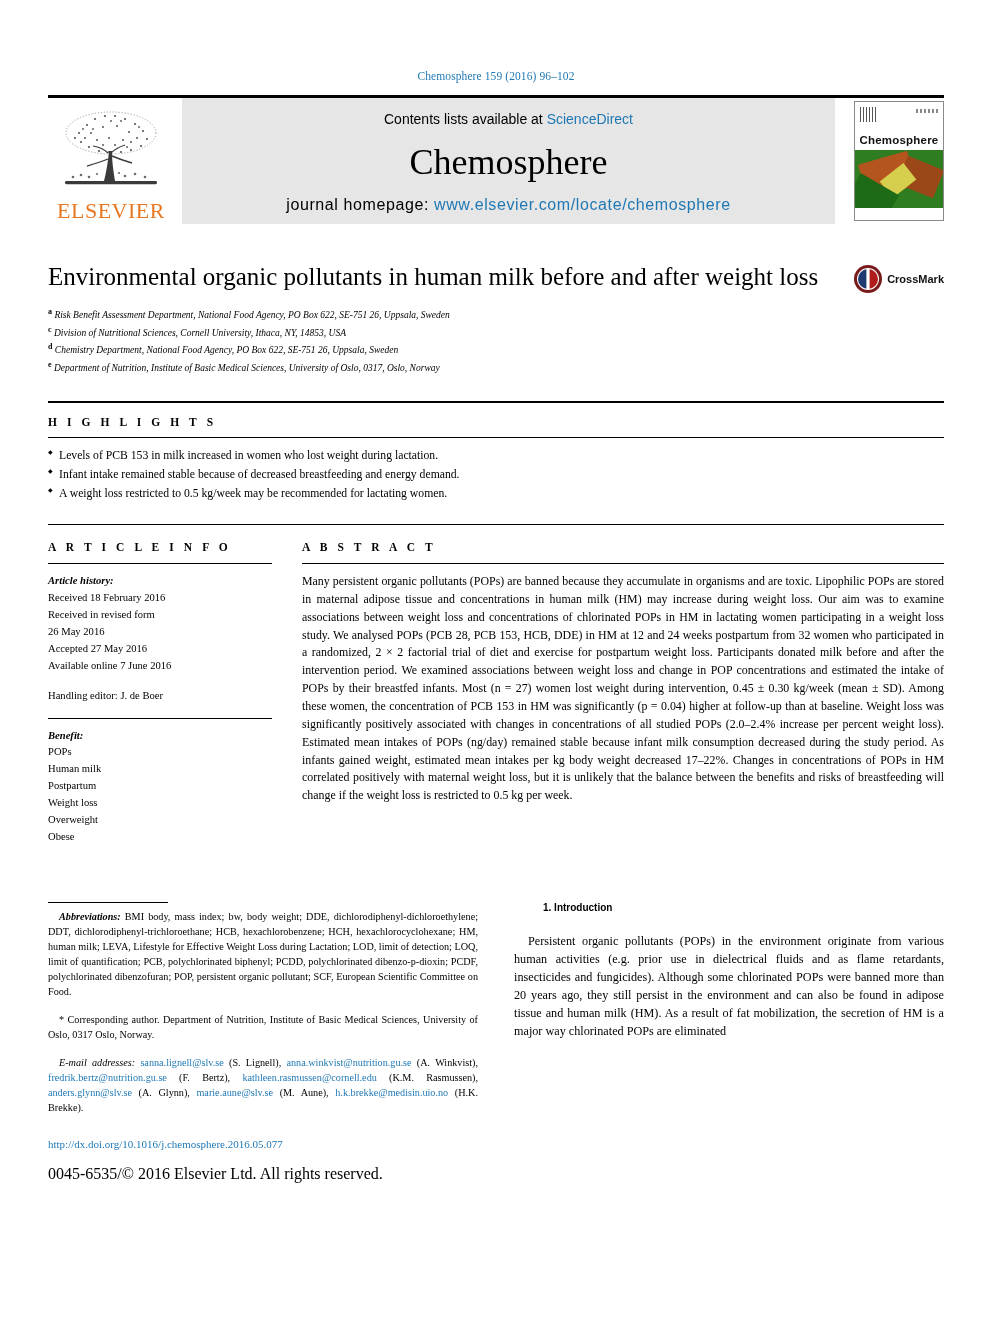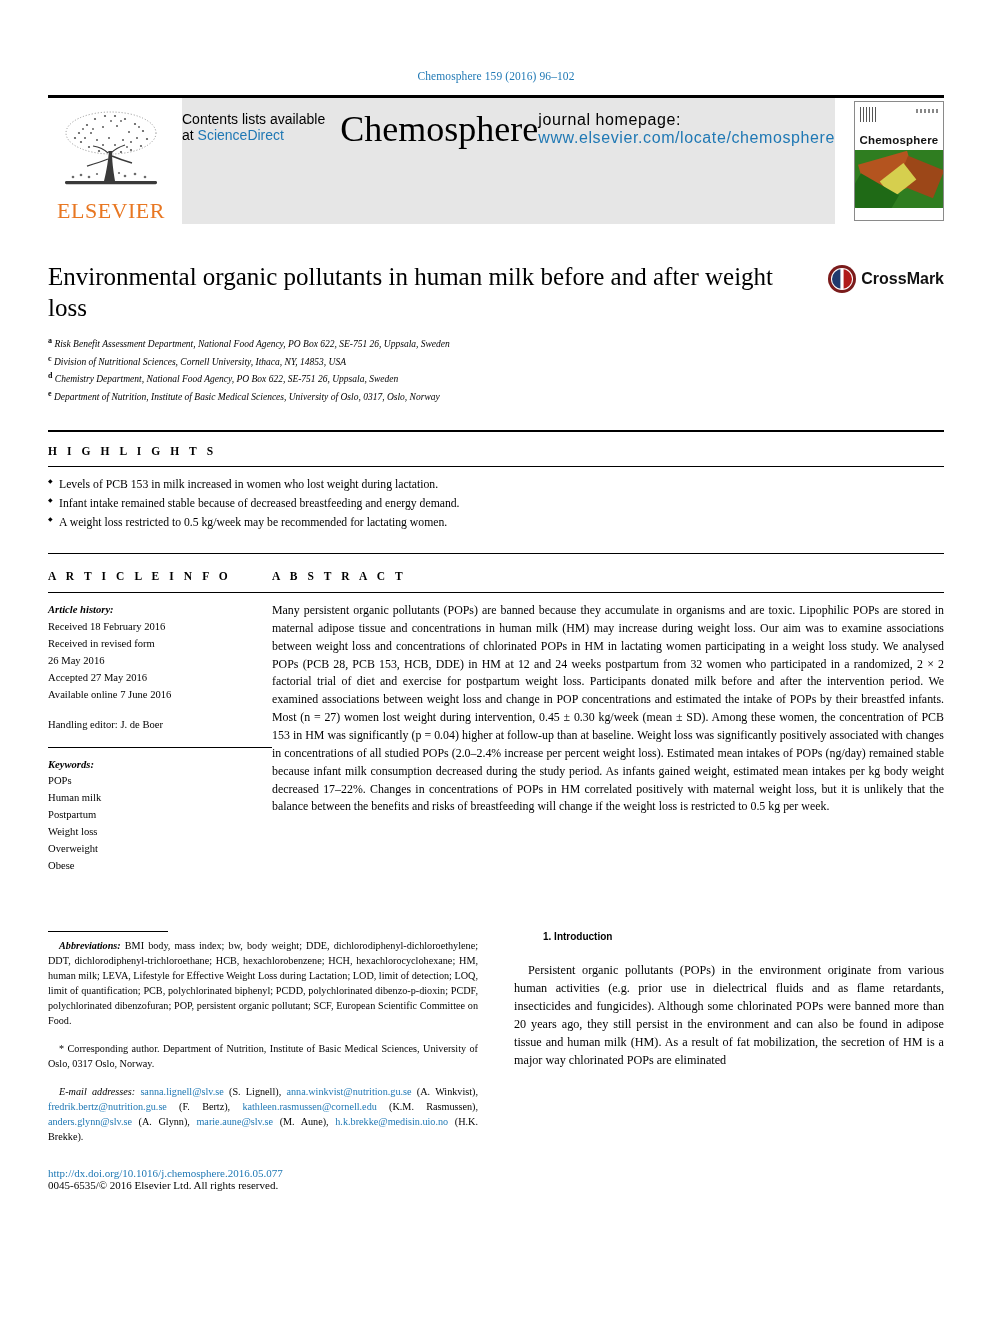--- a/index.html
+++ b/index.html
@@ -66,21 +66,23 @@
     letter-spacing: 0.5px;
     line-height: 1;
     margin-top: 1px;
   }
   .masthead-center {
     flex: 1 1 auto;
     background: #e6e6e6;
     margin-left: 8px;
     margin-right: 19px;
     display: flex;
+    flex-direction: column;
     justify-content: space-between;
+    align-items: center;
     padding: 13px 0 10px 0;
     box-sizing: border-box;
   }
   .contents-line {
     font-size: 14px;
     font-family: "Liberation Sans", sans-serif;
     color: #000;
   }
   .contents-line .sd { color: #1f78b4; }
   .journal-title {
@@ -188,21 +190,21 @@
   }
   .crossmark {
     flex: 0 0 auto;
     display: flex;
     align-items: center;
     gap: 4px;
     margin-top: 2px;
   }
   .crossmark-label {
     font-family: "Liberation Sans", sans-serif;
-    font-size: 16px;
+    font-size: 11px;
     font-weight: bold;
     color: #111;
   }
 
   .authors {
     font-size: 18px;
     line-height: 1.35;
     margin-top: 16px;
     color: #000;
   }
@@ -235,20 +237,21 @@
   .hl-item::before {
     content: "\25C6";
     position: absolute; left: 0; top: 0;
     font-size: 6px; line-height: 1.9;
   }
 
   
   .two-col {
     display: flex;
     margin-top: 16px;
+    gap: 30px;
   }
   .col-info { flex: 0 0 224px; }
   .col-abs  { flex: 1 1 auto; }
 
   .col-head { padding-bottom: 10px; }
   .block-body { padding-top: 9px; }
 
   .info-text { font-size: 10.6px; line-height: 1.6; }
   .info-text .it { font-style: italic; font-weight: bold; }
   .info-gap { height: 13px; }
@@ -285,23 +288,23 @@
   }
   .foot-text .it { font-style: italic; }
   .foot-para { margin-top: 13px; }
   .foot-indent { text-indent: 11px; }
   .doi-line {
     margin-top: 22px;
     font-size: 11px;
     color: #1f78b4;
   }
   .issn-line {
-    font-size: 11px;
-    color: #000;
-    margin-top: 0;
+    font-size: 16px;
+    color: #000;
+    margin-top: 15px;
   }
 
   .intro-head {
     font-family: Liberation Sans, sans-serif;
     font-size: 10px;
     font-weight: bold;
     margin-bottom: 20px;
     margin-left: 29px;
   }
   .intro-text {
@@ -454,21 +457,21 @@
           <div>Received in revised form</div>
           <div>26 May 2016</div>
           <div>Accepted 27 May 2016</div>
           <div>Available online 7 June 2016</div>
           <div class="info-gap"></div>
           <div>Handling editor: J. de Boer</div>
           <div class="info-gap"></div>
         </div>
         <div class="rule-thin"></div>
         <div class="block-body info-text">
-          <div class="it">Keywords:</div>
+          <div class="it">Benefit:</div>
           <div>POPs</div>
           <div>Human milk</div>
           <div>Postpartum</div>
           <div>Weight loss</div>
           <div>Overweight</div>
           <div>Obese</div>
         </div>
       </div>
 
       <div class="col-abs">

